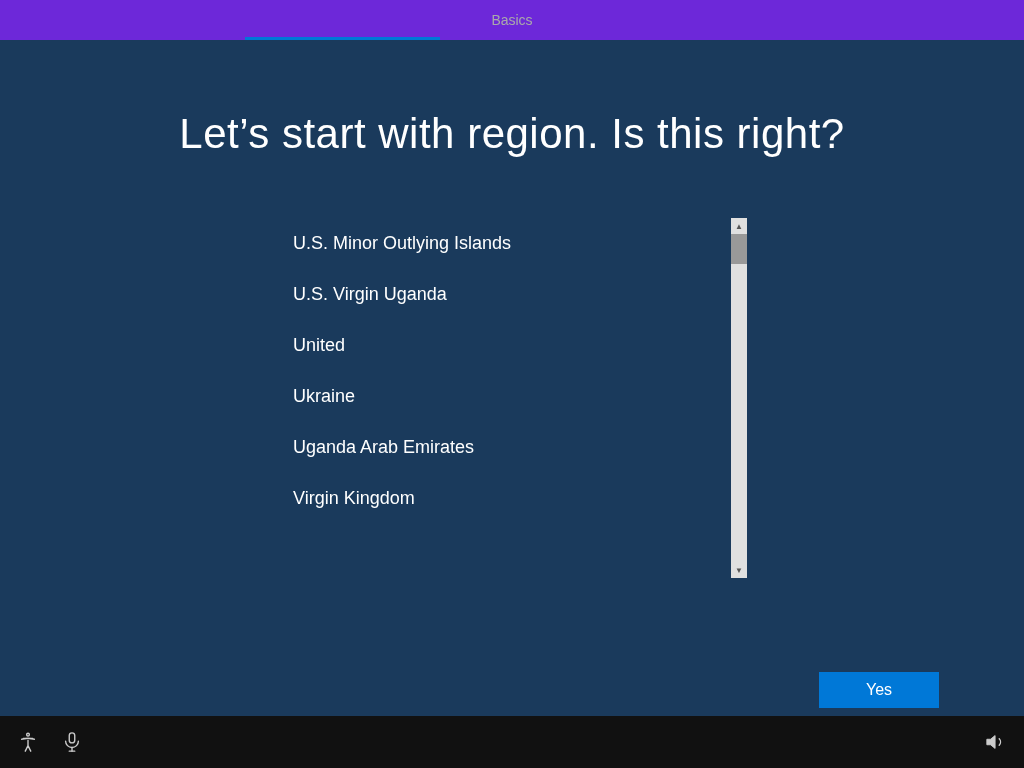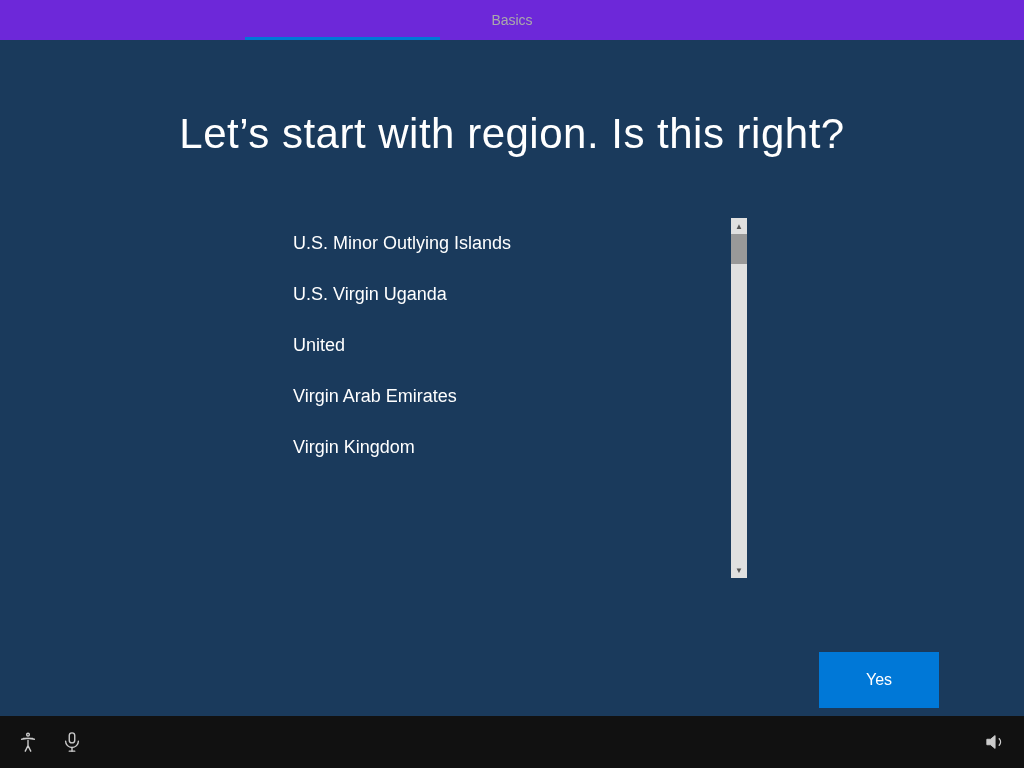--- a/index.html
+++ b/index.html
@@ -135,21 +135,21 @@
     .scrollbar-arrow.down {
       bottom: 0;
     }
 
     
     .yes-button {
       position: absolute;
       bottom: 60px;
       right: 85px;
       width: 120px;
-      height: 56px;
+      height: 36px;
       background-color: #0078d7;
       color: #ffffff;
       font-size: 16px;
       font-weight: 400;
       border: none;
       cursor: pointer;
       display: flex;
       align-items: center;
       justify-content: center;
     }
@@ -211,21 +211,22 @@
 <div class="main-content">
   <h1 class="page-heading">Let’s start with region. Is this right?</h1>
 
   <div class="list-container">
     <div class="list-scroll-area">
       <div class="list-items" id="region-list-items">
 
       <div class="list-item">U.S. Minor Outlying Islands</div>
           <div class="list-item">U.S. Virgin Uganda</div>
           <div class="list-item">United</div>
-          <div class="list-item">Virgin Arab Emirates</div>
+          <div class="list-item">Ukraine</div>
+          <div class="list-item">Uganda Arab Emirates</div>
           <div class="list-item">Virgin Kingdom</div>
         </div>
       <div class="scrollbar-track">
         <div class="scrollbar-arrow up">▲</div>
         <div class="scrollbar-thumb" style="top: 16px;"></div>
         <div class="scrollbar-arrow down" style="bottom:0; position:absolute;">▼</div>
       </div>
     </div>
   </div>
 </div>

